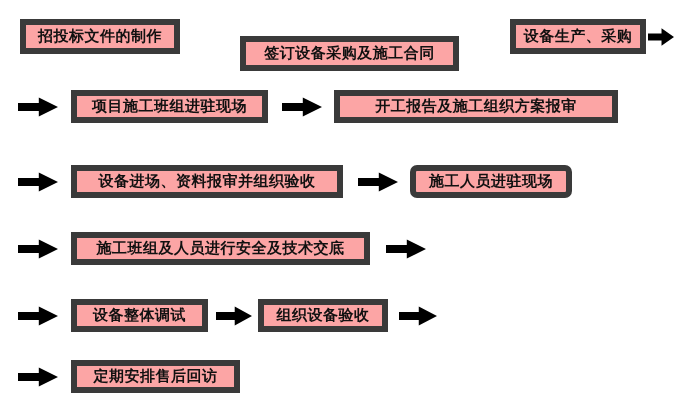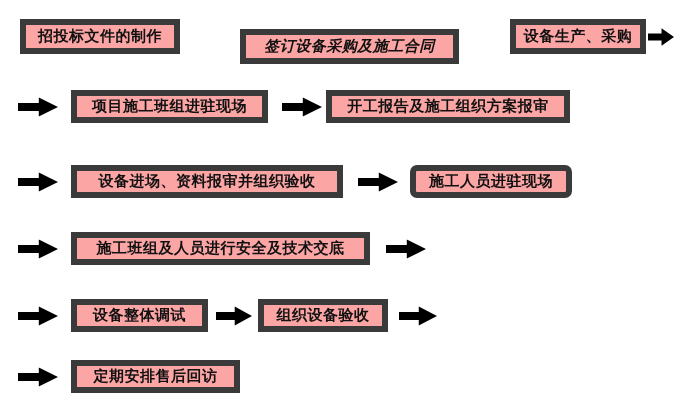--- a/index.html
+++ b/index.html
@@ -105,30 +105,30 @@
       </svg>
     </div>
     <div class="arrow" style="left: 18px; top: 367px; width: 40px; height: 20px;">
       <svg viewBox="0 0 100 100" preserveAspectRatio="none">
         <polygon points="0,30 52,30 52,2 100,50 52,98 52,70 0,70" fill="#000000"></polygon>
       </svg>
     </div>
     <div class="node" style="left: 20px; top: 19px; width: 160px; height: 35px; border-color: rgb(58, 58, 58);">
       <span class="node-label">招投标文件的制作</span>
     </div>
-    <div class="node" style="left: 240px; top: 29px; width: 219px; height: 35px; border-color: rgb(58, 58, 58); font-style: italic;">
+    <div class="node" style="left: 240px; top: 36px; width: 219px; height: 35px; border-color: rgb(58, 58, 58);">
       <span class="node-label">签订设备采购及施工合同</span>
     </div>
     <div class="node" style="left: 510px; top: 19px; width: 136px; height: 35px; border-color: rgb(58, 58, 58);">
       <span class="node-label">设备生产、采购</span>
     </div>
     <div class="node" style="left: 71px; top: 90px; width: 197px; height: 33px; border-color: rgb(58, 58, 58);">
       <span class="node-label">项目施工班组进驻现场</span>
     </div>
-    <div class="node" style="left: 326px; top: 90px; width: 244px; height: 33px; border-color: rgb(58, 58, 58);">
+    <div class="node" style="left: 334px; top: 90px; width: 284px; height: 33px; border-color: rgb(58, 58, 58);">
       <span class="node-label">开工报告及施工组织方案报审</span>
     </div>
     <div class="node" style="left: 71px; top: 165px; width: 272px; height: 33px; border-color: rgb(58, 58, 58);">
       <span class="node-label">设备进场、资料报审并组织验收</span>
     </div>
     <div class="node" style="left: 410px; top: 165px; width: 162px; height: 33px; border-color: rgb(58, 58, 58); border-radius: 7px;">
       <span class="node-label">施工人员进驻现场</span>
     </div>
     <div class="node" style="left: 71px; top: 232px; width: 299px; height: 33px; border-color: rgb(58, 58, 58);">
       <span class="node-label">施工班组及人员进行安全及技术交底</span>

